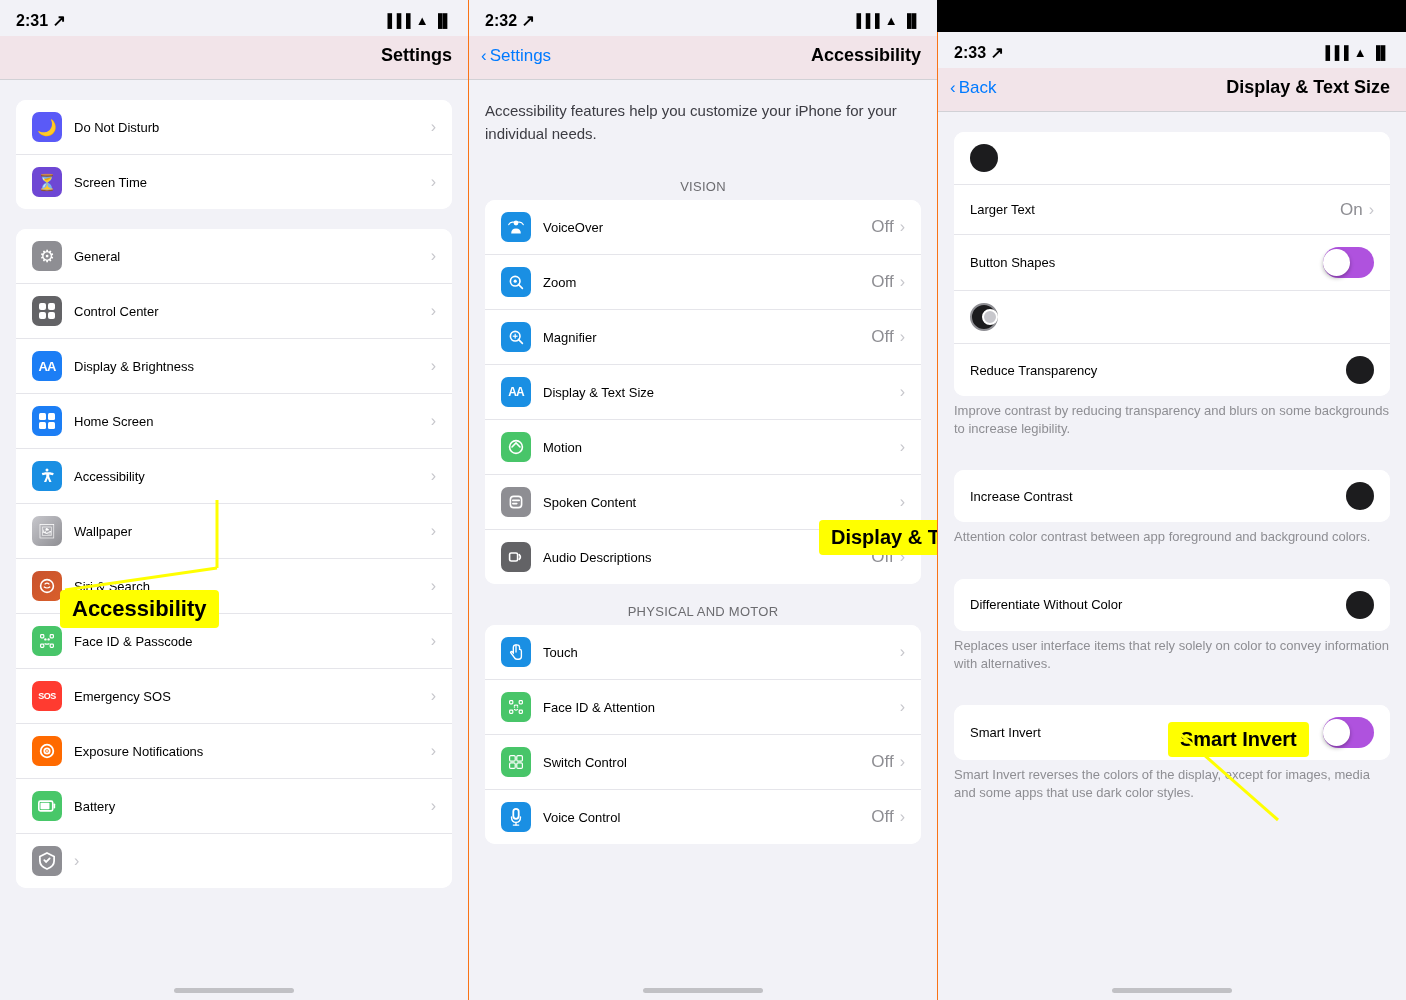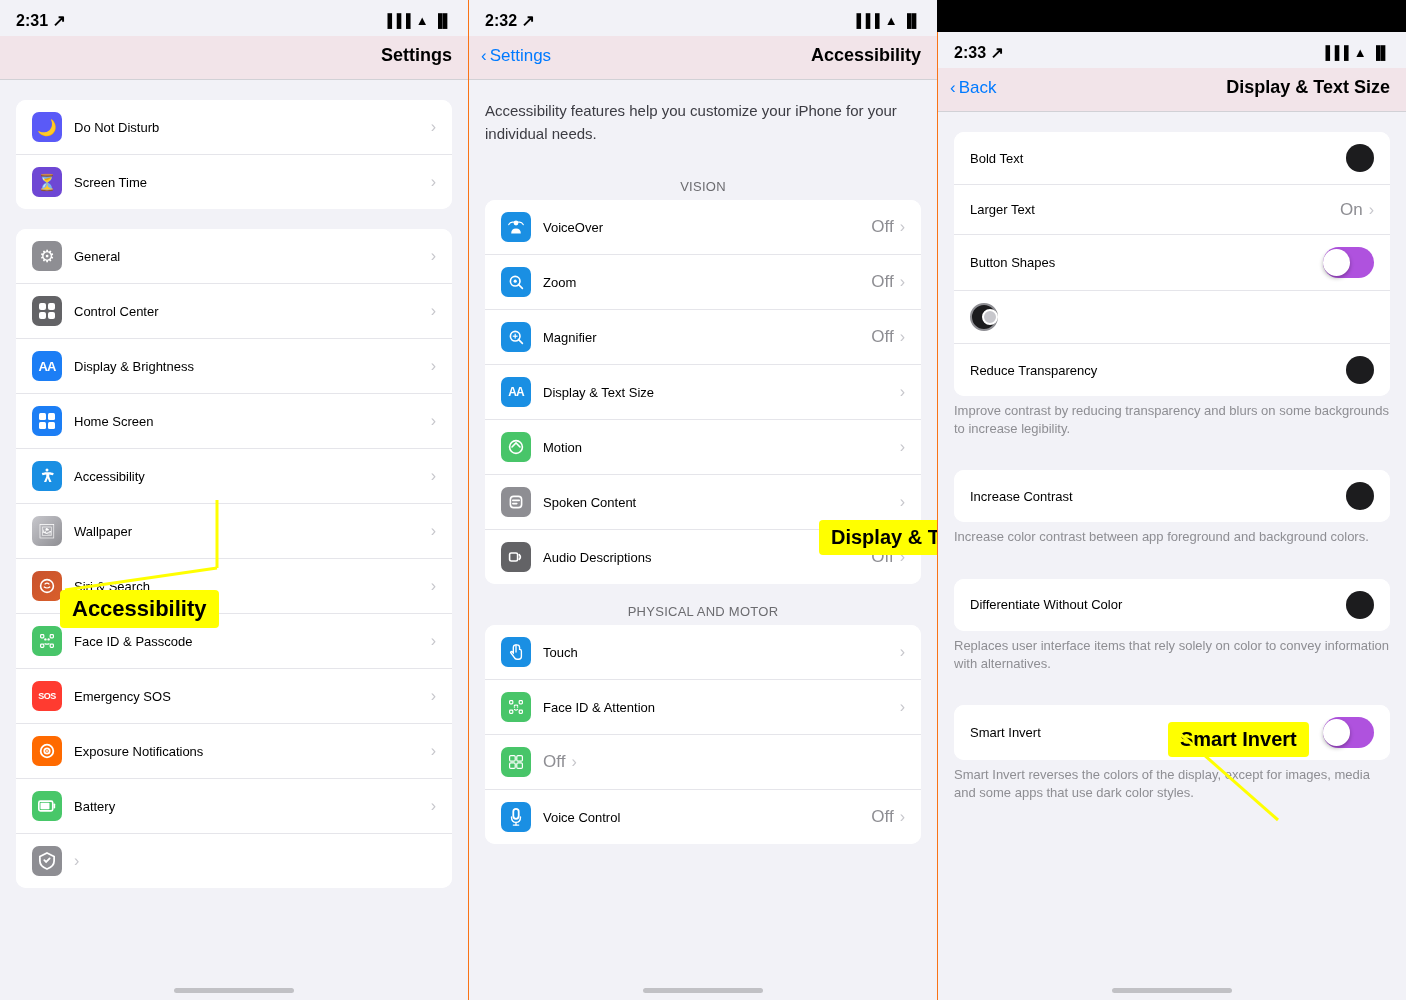--- a/index.html
+++ b/index.html
@@ -563,20 +563,21 @@
 
         <div class="settings-row">
           <div class="row-icon" style="background:#48c569;">
             <svg width="16" height="16" viewBox="0 0 20 20">
               <rect x="2" y="2" width="7" height="7" rx="1.5" fill="none" stroke="white" stroke-width="1.5"></rect>
               <rect x="11" y="2" width="7" height="7" rx="1.5" fill="none" stroke="white" stroke-width="1.5"></rect>
               <rect x="2" y="11" width="7" height="7" rx="1.5" fill="none" stroke="white" stroke-width="1.5"></rect>
               <rect x="11" y="11" width="7" height="7" rx="1.5" fill="none" stroke="white" stroke-width="1.5"></rect>
             </svg>
           </div>
+          <span class="row-label">Switch Control</span>
           <span class="row-value">Off</span>
           <span class="row-chevron">›</span>
         </div>
 
         <div class="settings-row">
           <div class="row-icon" style="background:#1a8fe3;">
             <svg width="12" height="18" viewBox="0 0 12 20">
               <rect x="3" y="1" width="6" height="11" rx="3" fill="none" stroke="white" stroke-width="2"></rect>
               <path d="M1 10 Q1 16 6 16 Q11 16 11 10" fill="none" stroke="white" stroke-width="1.5" stroke-linecap="round"></path>
               <line x1="6" y1="16" x2="6" y2="19" stroke="white" stroke-width="1.5" stroke-linecap="round"></line>
@@ -620,21 +621,20 @@
     <a class="nav-back">‹ <span>Back</span></a>
     <span class="nav-title">Display &amp; Text Size</span>
   </div>
 
   <div class="content">
 
     <div class="settings-section">
       <div class="settings-group">
 
         <div class="settings-row">
-          <span class="row-label">Bold Text</span>
           <div class="circle-toggle"></div>
         </div>
 
         <div class="settings-row">
           <span class="row-label">Larger Text</span>
           <span class="row-value">On</span>
           <span class="row-chevron">›</span>
         </div>
 
         <div class="settings-row">
@@ -662,21 +662,21 @@
       <div class="settings-group">
 
         <div class="settings-row">
           <span class="row-label">Increase Contrast</span>
           <div class="circle-toggle"></div>
         </div>
 
       </div>
     </div>
 
-    <p class="row-description">Increase color contrast between app foreground and background colors.</p>
+    <p class="row-description">Attention color contrast between app foreground and background colors.</p>
 
     <div class="settings-section">
       <div class="settings-group">
 
         <div class="settings-row">
           <span class="row-label">Differentiate Without Color</span>
           <div class="circle-toggle"></div>
         </div>
 
       </div>

